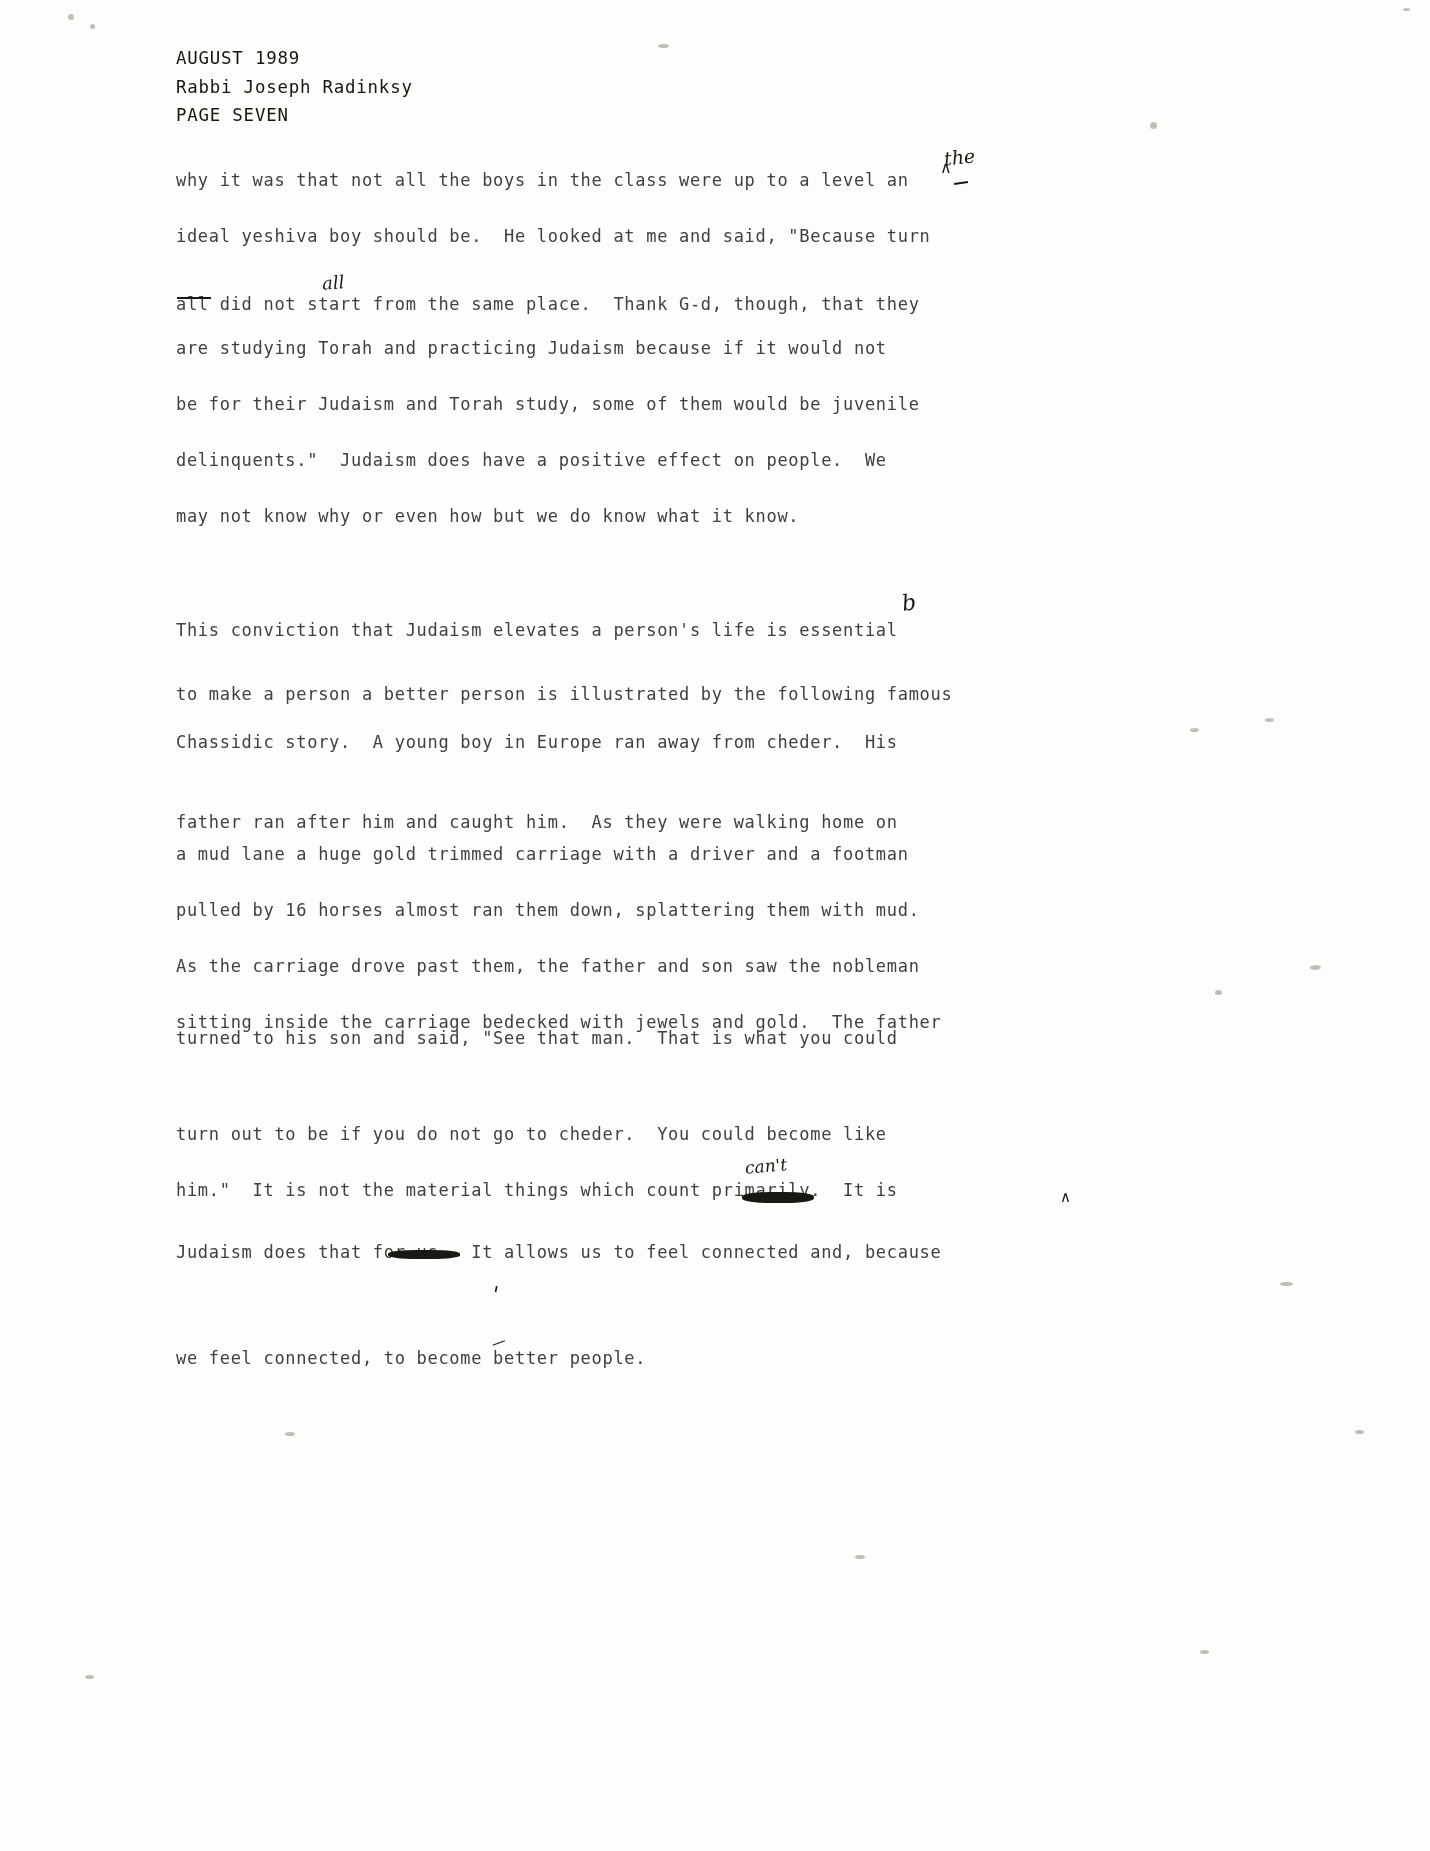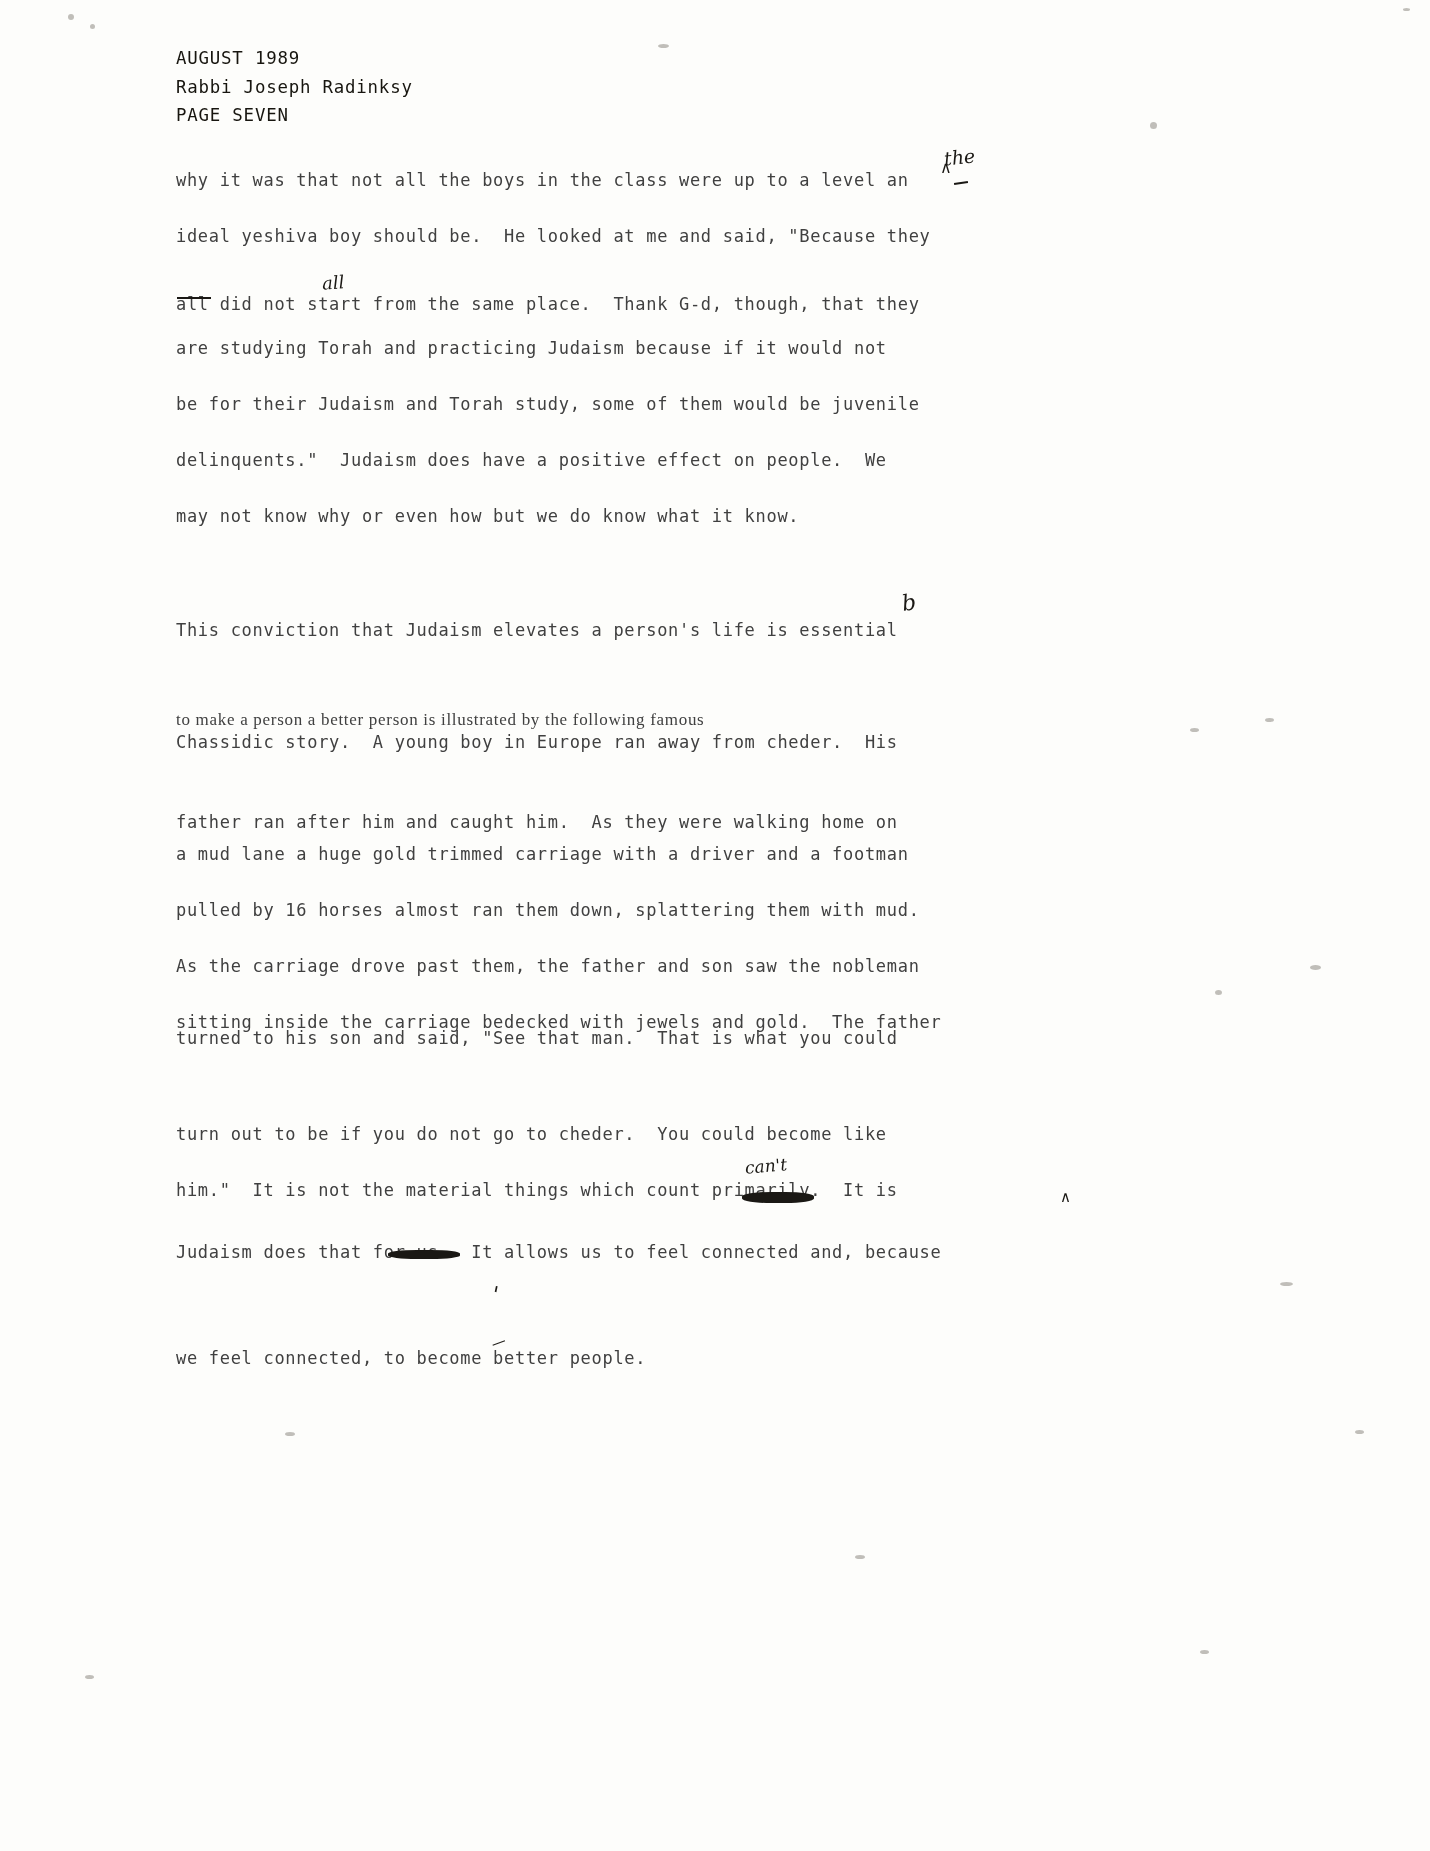--- a/index.html
+++ b/index.html
@@ -108,39 +108,39 @@
   <div class="speck" style="left:1200px;top:1650px;width:9px;height:4px;"></div>
   <div class="speck" style="left:85px;top:1675px;width:9px;height:4px;"></div>
 
   <div class="header-block">
     <div>AUGUST 1989</div>
     <div>Rabbi Joseph Radinksy</div>
     <div>PAGE SEVEN</div>
   </div>
 
   <div class="typed body-line" style="top:172px;">why it was that not all the boys in the class were up to a level an</div>
-  <div class="typed body-line" style="top:228px;">ideal yeshiva boy should be.  He looked at me and said, "Because they</div>
+  <div class="typed body-line" style="top:228px;">ideal yeshiva boy should be.  He looked at me and said, "Because turn</div>
   <div class="typed body-line" style="top:296px;">all did not start from the same place.  Thank G-d, though, that they</div>
   <div class="typed body-line" style="top:340px;">are studying Torah and practicing Judaism because if it would not</div>
   <div class="typed body-line" style="top:396px;">be for their Judaism and Torah study, some of them would be juvenile</div>
   <div class="typed body-line" style="top:452px;">delinquents."  Judaism does have a positive effect on people.  We</div>
   <div class="typed body-line" style="top:508px;">may not know why or even how but we do know what it know.</div>
 
   <div class="hand" style="left:944px;top:146px;font-size:19px;transform:rotate(-6deg);">the</div>
   <div class="caret" style="left:940px;top:158px;font-size:16px;">∧</div>
 
   <div class="strike" style="left:954px;top:182px;width:14px;transform:rotate(-9deg);"></div>
 
   <div class="hand" style="left:322px;top:272px;font-size:18px;transform:rotate(-4deg);">all</div>
   <div class="strike" style="left:177px;top:297px;width:34px;"></div>
 
   <div class="hand" style="left:902px;top:590px;font-size:22px;transform:rotate(-8deg);">b</div>
 
   <div class="typed body-line" style="top:622px;">This conviction that Judaism elevates a person's life is essential</div>
-  <div class="typed body-line" style="top:711px;font-family:Liberation Serif, serif;">to make a person a better person is illustrated by the following famous</div>
+  <div class="typed body-line" style="top:686px;">to make a person a better person is illustrated by the following famous</div>
   <div class="typed body-line" style="top:734px;">Chassidic story.  A young boy in Europe ran away from cheder.  His</div>
   <div class="typed body-line" style="top:790px;margin-top:24px;">father ran after him and caught him.  As they were walking home on</div>
   <div class="typed body-line" style="top:846px;">a mud lane a huge gold trimmed carriage with a driver and a footman</div>
   <div class="typed body-line" style="top:902px;">pulled by 16 horses almost ran them down, splattering them with mud.</div>
   <div class="typed body-line" style="top:1014px;">sitting inside the carriage bedecked with jewels and gold.  The father</div>
   <div class="typed body-line" style="top:958px;">As the carriage drove past them, the father and son saw the nobleman</div>
   <div class="typed body-line" style="top:1030px;text-align:right;">turned to his son and said, "See that man.  That is what you could</div>
   <div class="typed body-line" style="top:1126px;">turn out to be if you do not go to cheder.  You could become like</div>
   <div class="typed body-line" style="top:1182px;">him."  It is not the material things which count primarily.  It is</div>
   <div class="typed body-line" style="top:1244px;text-align:center;">Judaism does that for us.  It allows us to feel connected and, because</div>

